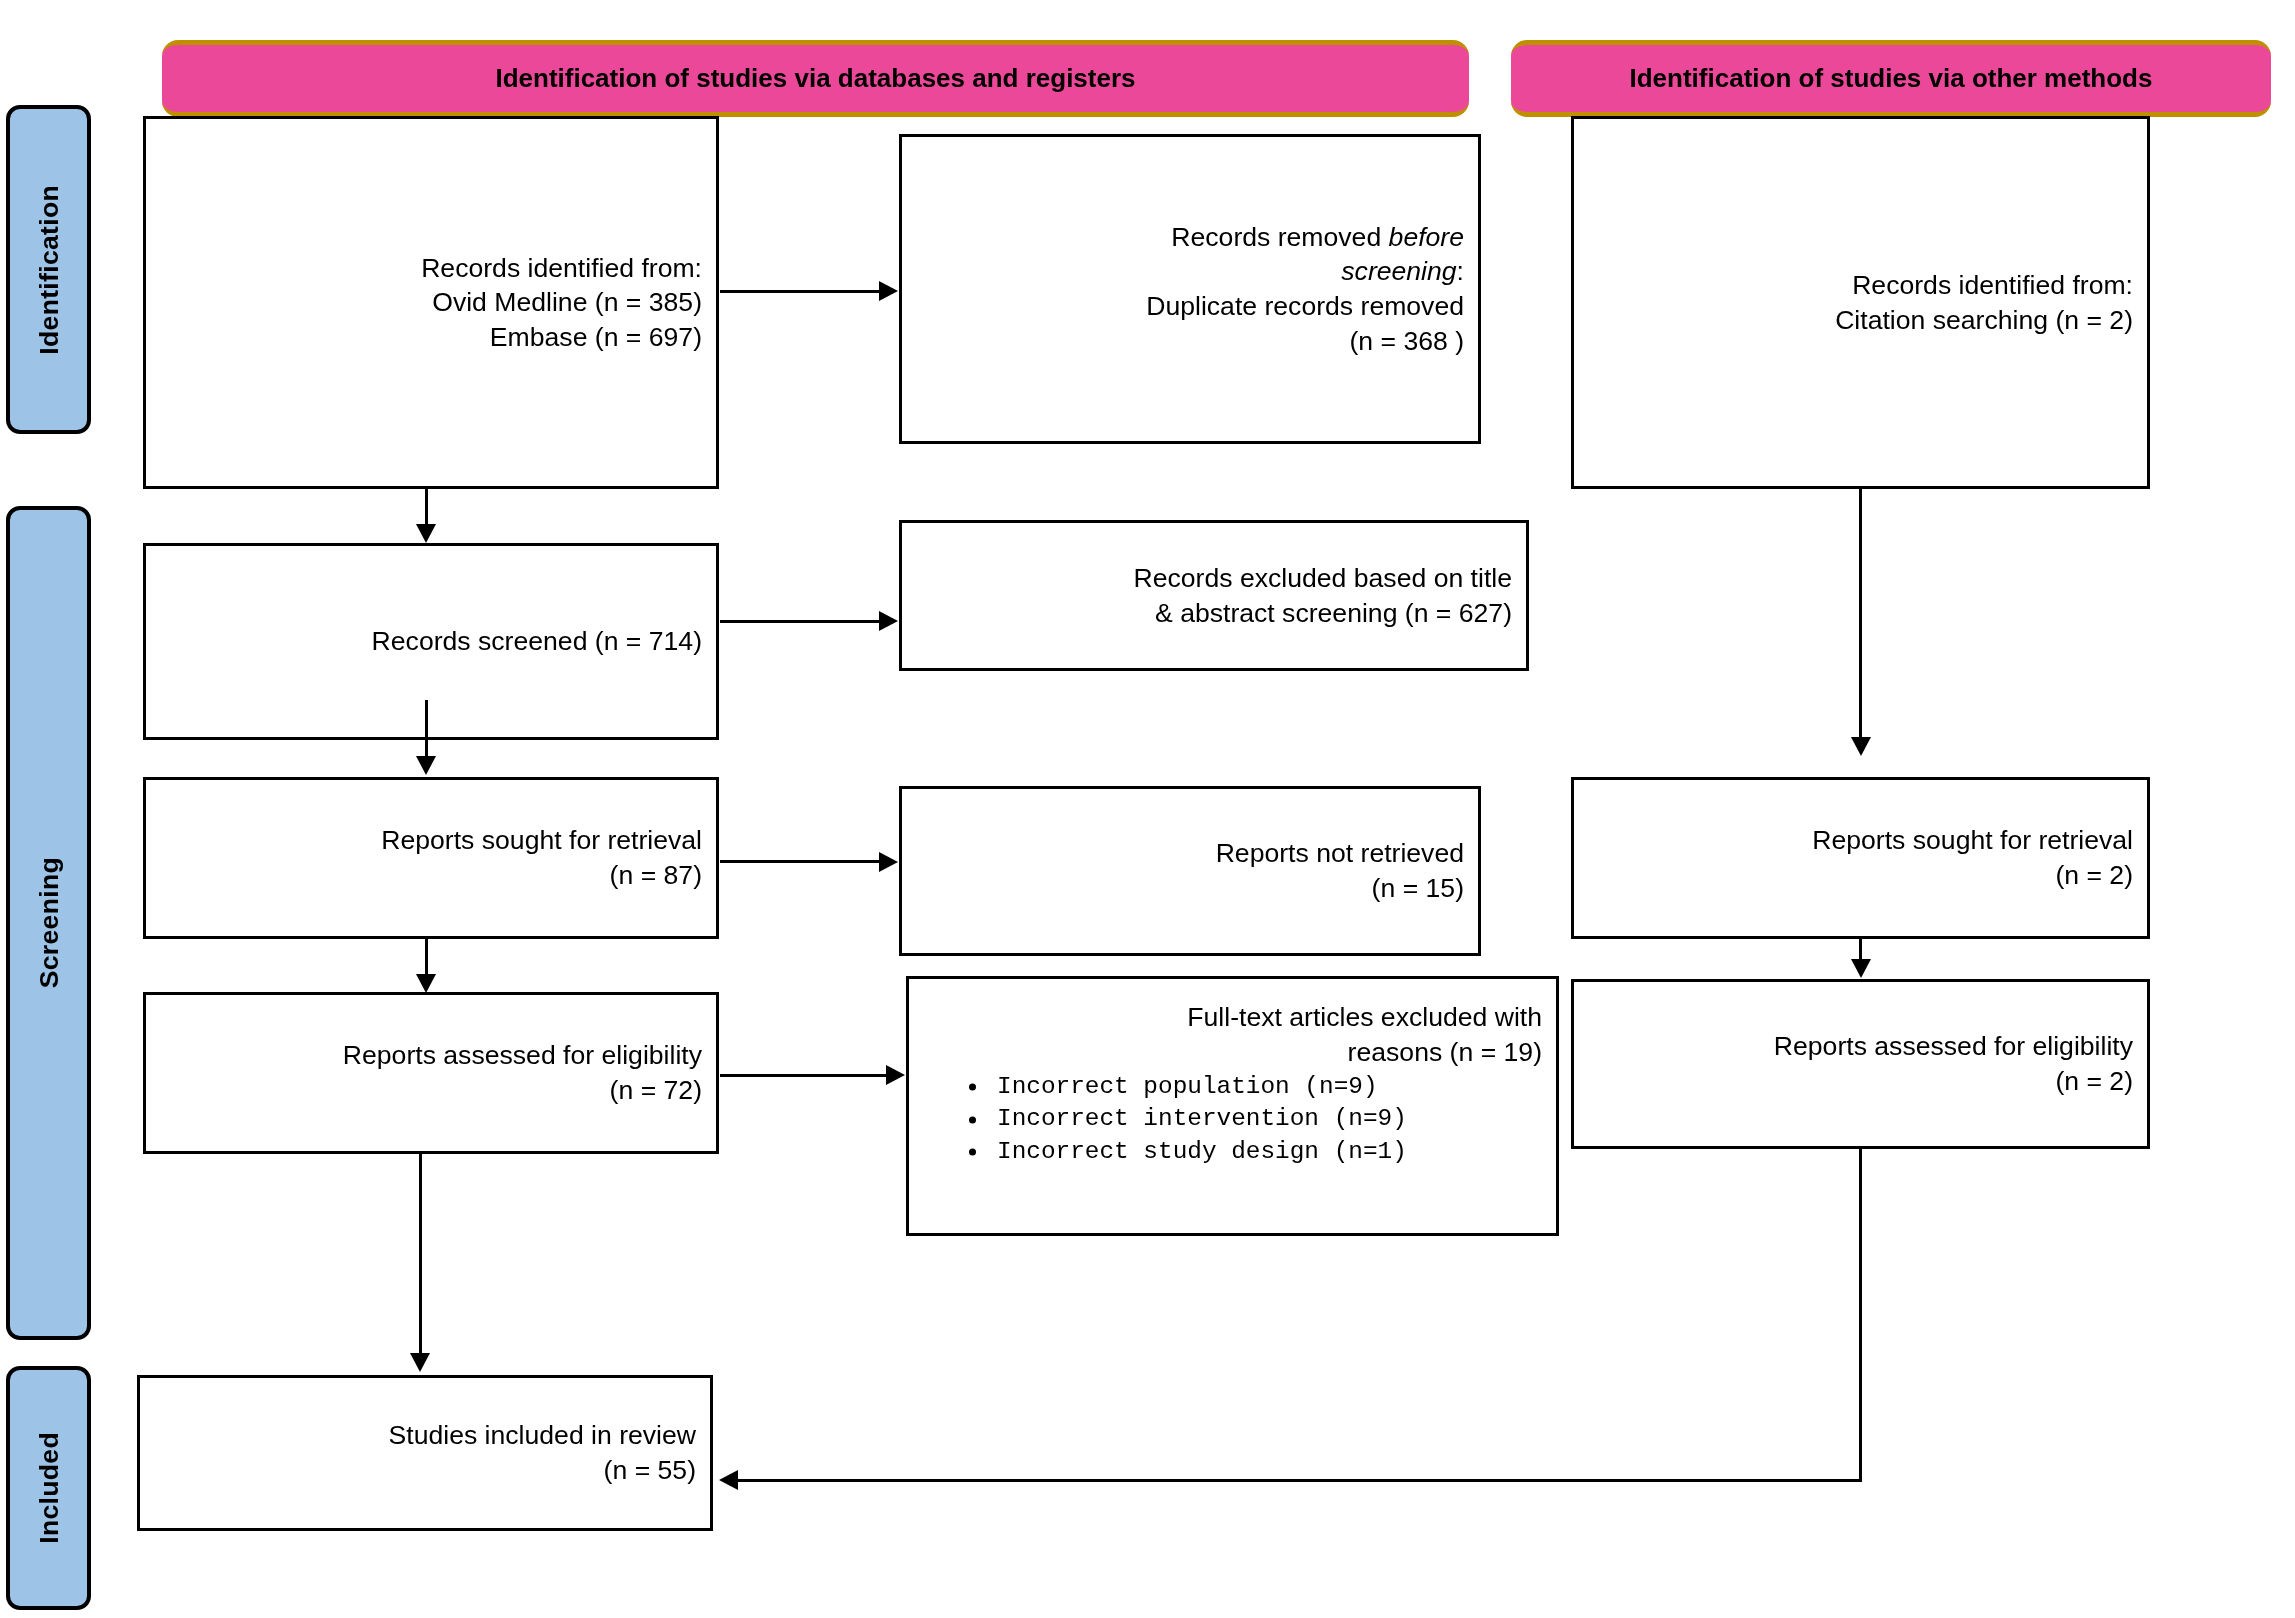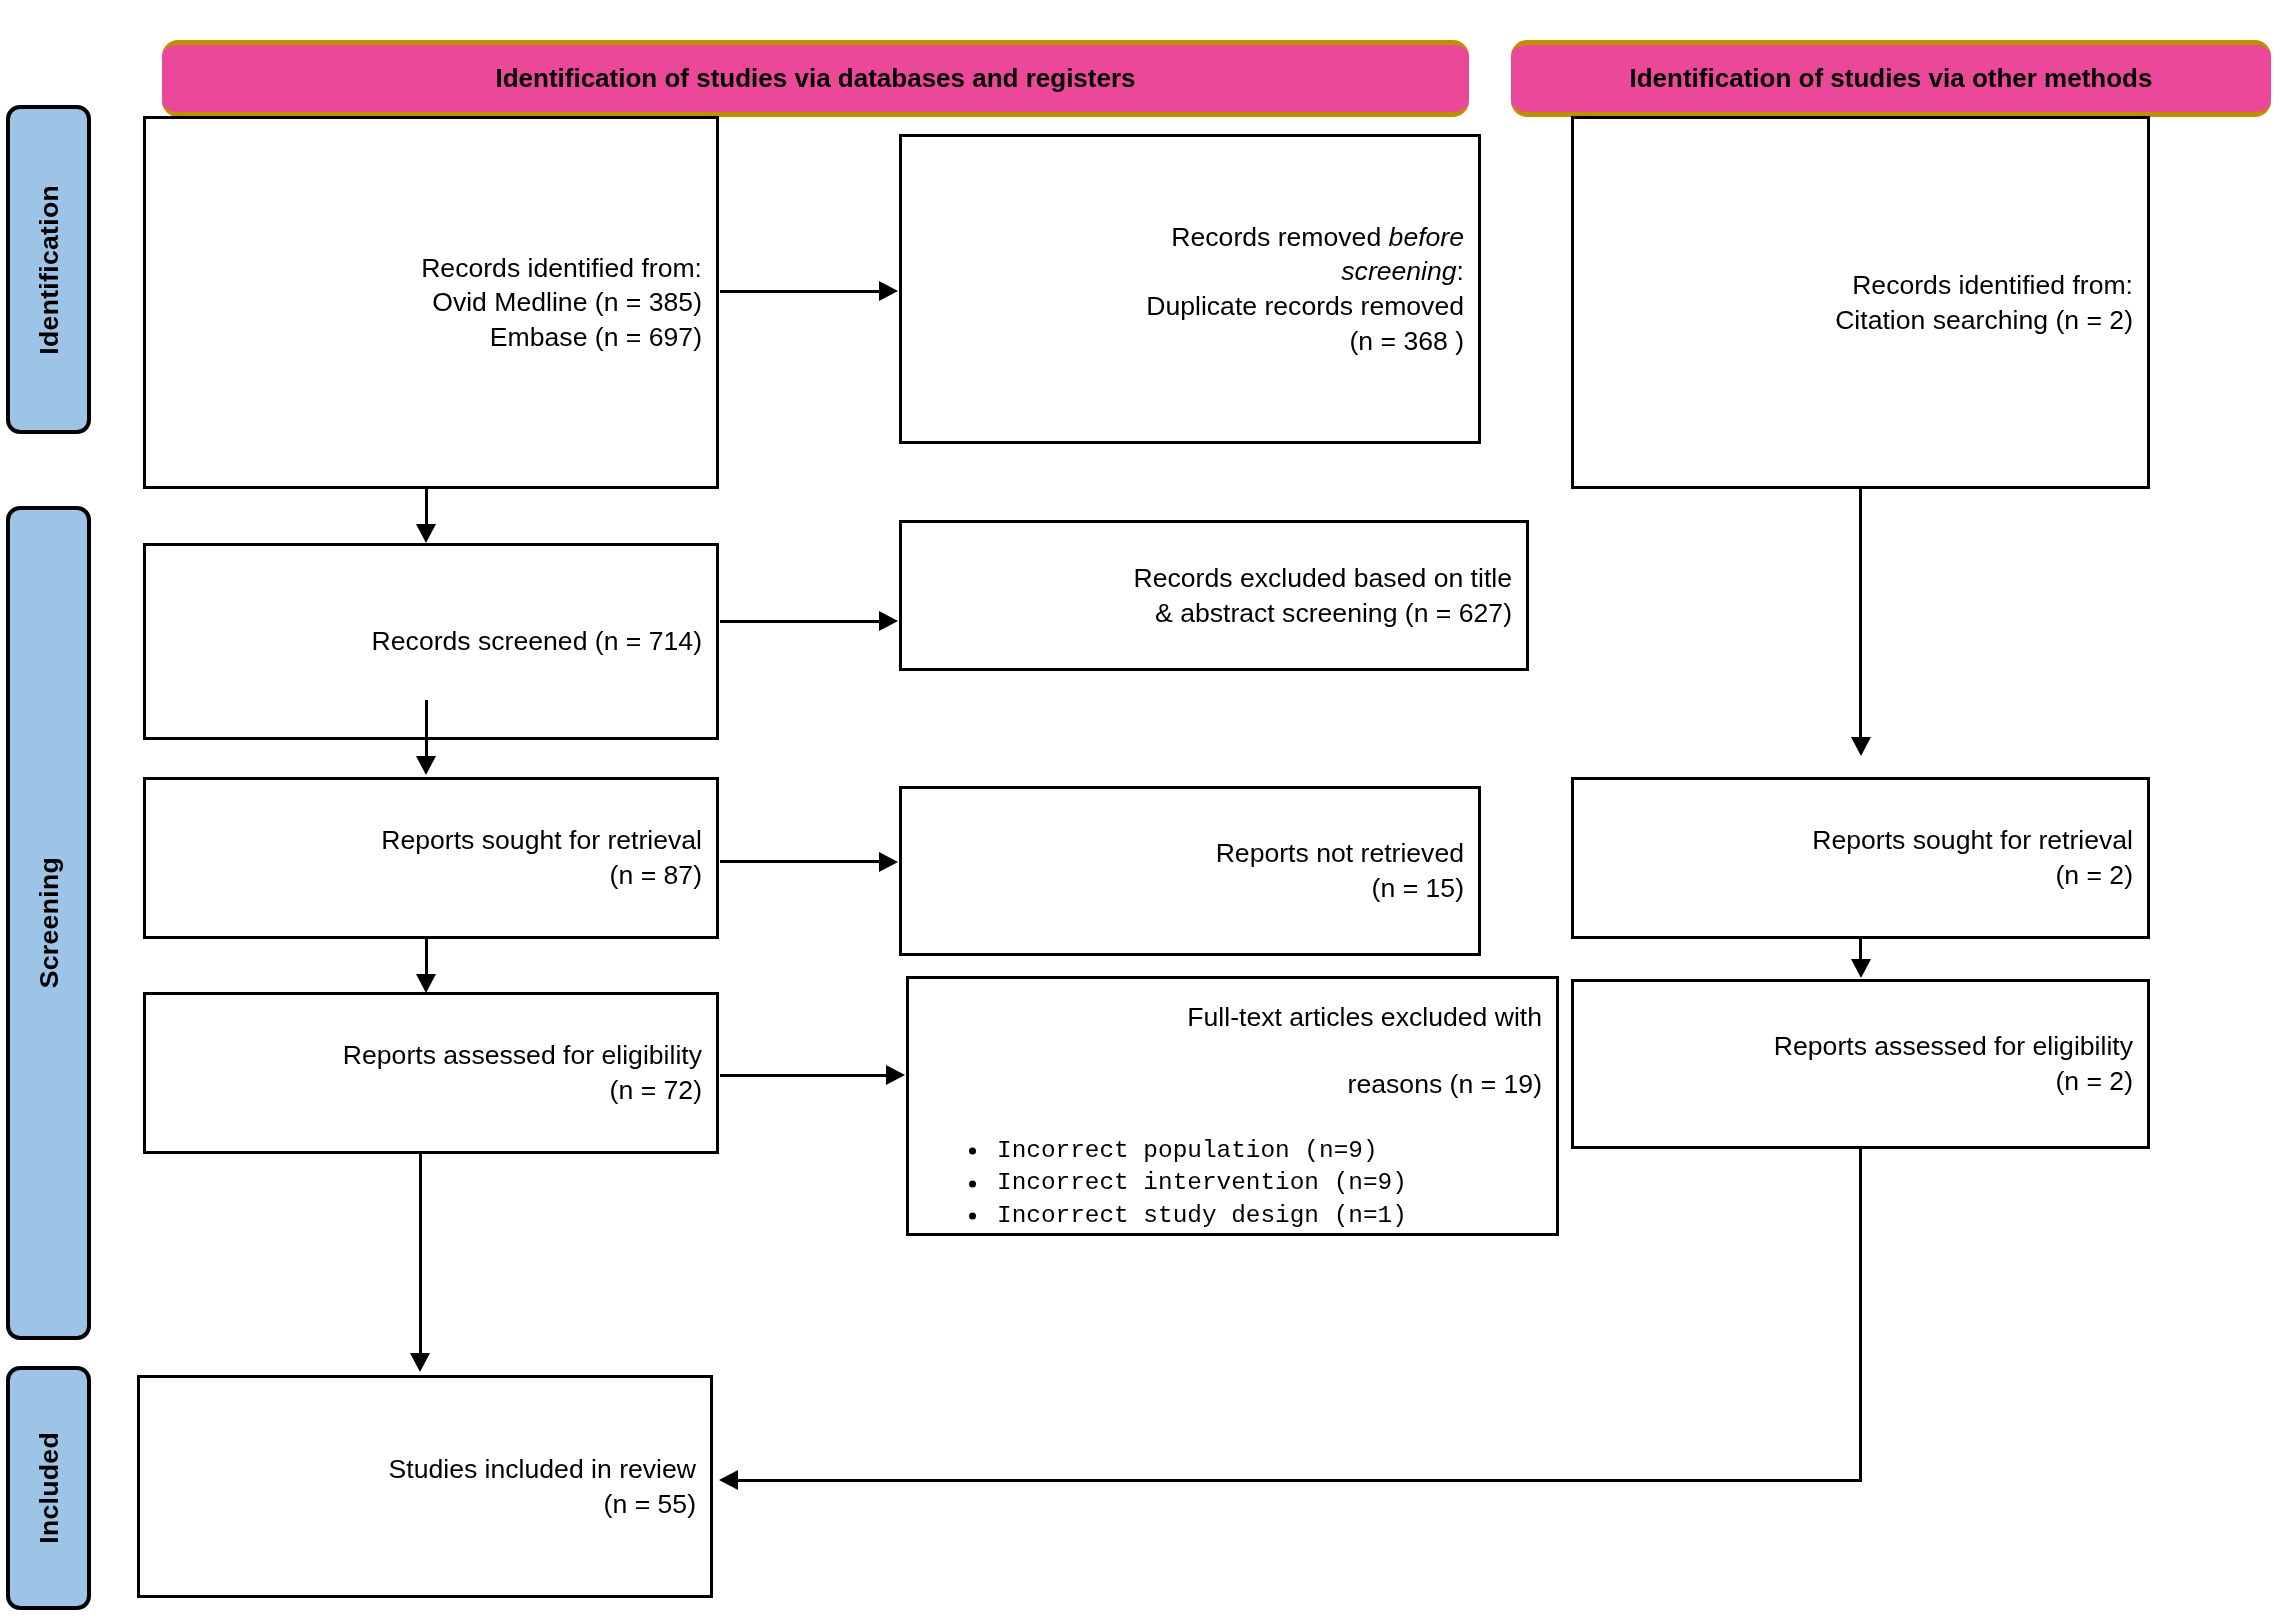--- a/index.html
+++ b/index.html
@@ -199,31 +199,31 @@
   <div class="flowbox" style="left:899px; top:786px; width:582px; height:170px;">
     <div class="bx-text">Reports not retrieved</div>
     <div class="bx-text">(n = 15)</div>
   </div>
 
   <div class="flowbox" style="left:143px; top:992px; width:576px; height:162px;">
     <div class="bx-text">Reports assessed for eligibility</div>
     <div class="bx-text">(n = 72)</div>
   </div>
 
-  <div class="flowbox" style="left:906px; top:976px; width:653px; height:260px; justify-content:flex-start; padding-top:21px;gap:32px;">
+  <div class="flowbox" style="left:906px; top:976px; width:653px; height:260px; justify-content:flex-start; padding-top:21px;">
     <div class="bx-text">Full-text articles excluded with</div>
     <div class="bx-text">reasons (n = 19)</div>
     <ul class="bullets">
       <li>Incorrect population (n=9)</li>
       <li>Incorrect intervention (n=9)</li>
       <li>Incorrect study design (n=1)</li>
     </ul>
   </div>
 
-  <div class="flowbox" style="left:137px; top:1375px; width:576px; height:223px;">
+  <div class="flowbox" style="left:137px; top:1375px; width:576px; height:156px;">
     <div class="bx-text">Studies included in review</div>
     <div class="bx-text">(n = 55)</div>
   </div>
 
   <div class="flowbox" style="left:1571px; top:116px; width:579px; height:373px;">
     <div class="bx-text">Records identified from:</div>
     <div class="bx-text indent">Citation searching (n = 2)</div>
   </div>
 
   <div class="flowbox" style="left:1571px; top:777px; width:579px; height:162px;">

